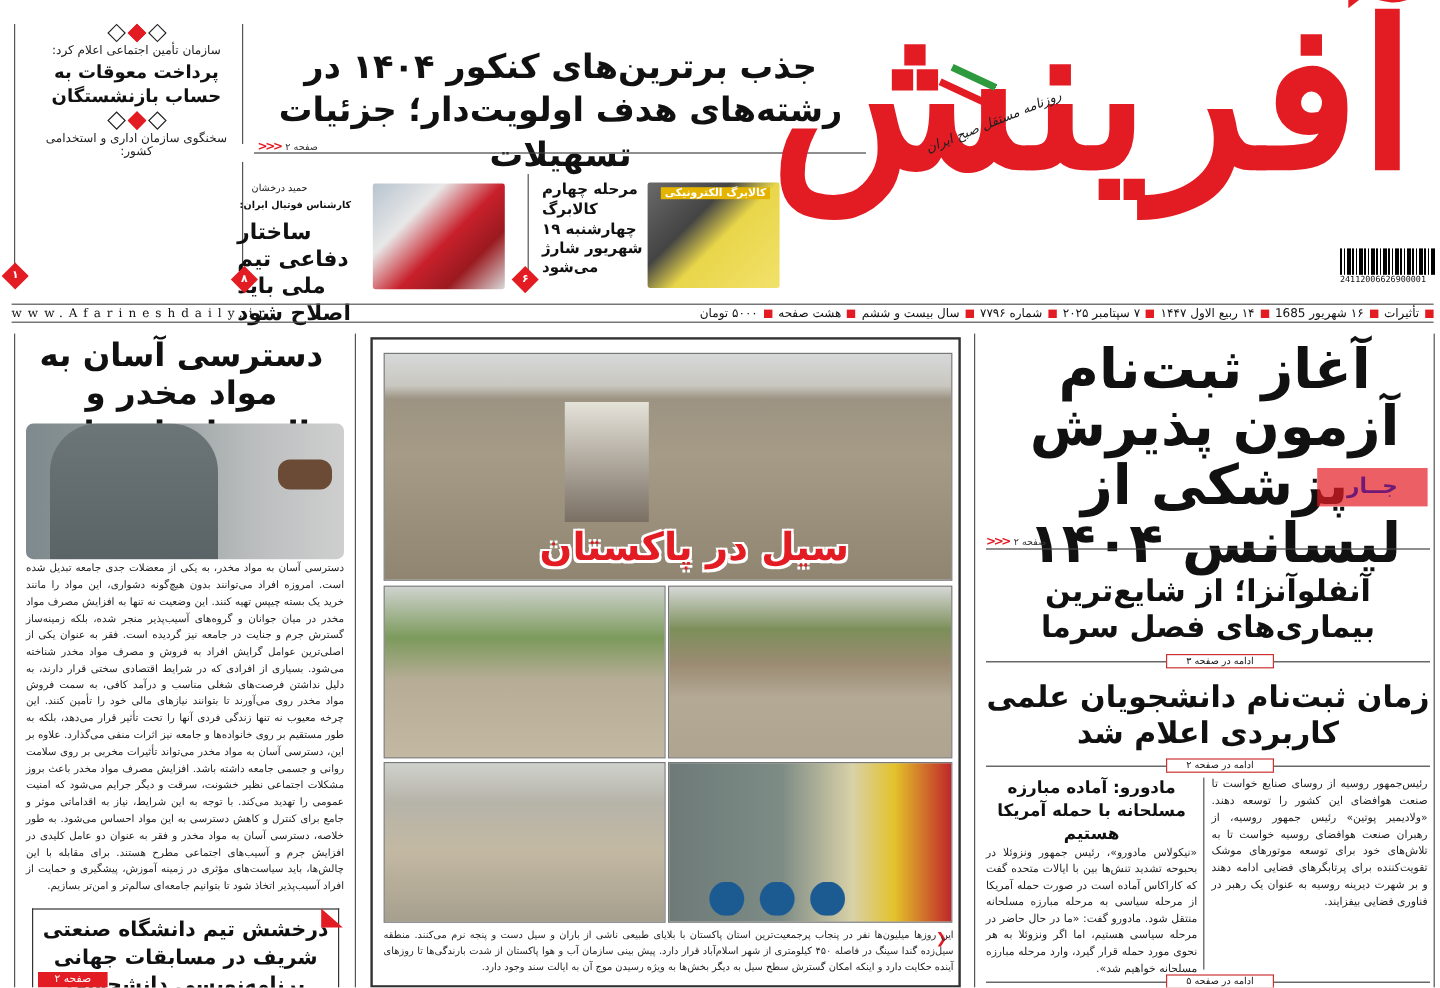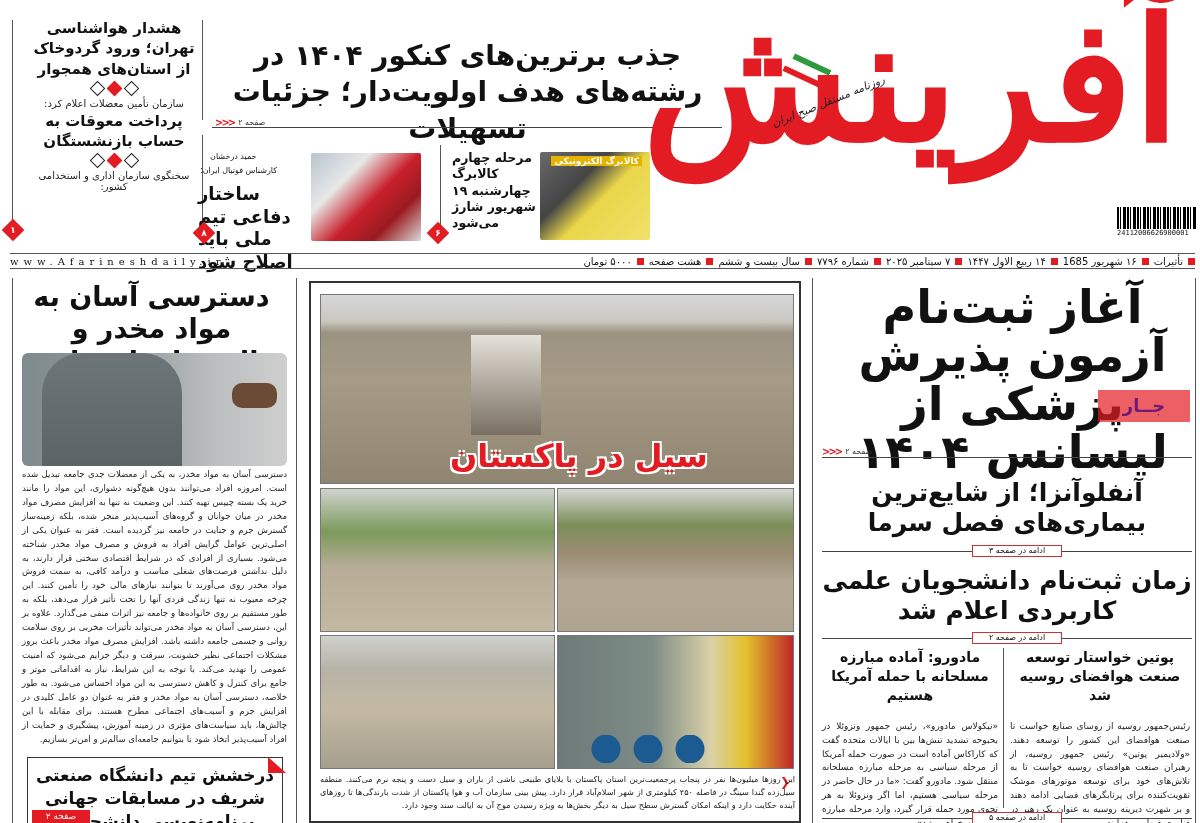--- a/index.html
+++ b/index.html
@@ -38,21 +38,21 @@
   .teaser-img{position:absolute;border-radius:2px;overflow:hidden}
   .teaser-text{position:absolute;text-align:left;font-weight:bold;line-height:1.25}
   
   .big-hl{position:absolute;left:835px;top:283px;width:355px;font-size:46px;font-weight:bold;line-height:1.05;text-align:center}
   .archive-tag{position:absolute;left:1098px;top:390px;width:92px;height:32px;background:rgba(227,27,35,0.7);color:#701a75;font-size:18px;font-weight:bold;text-align:center;line-height:32px}
   .sub-hl{position:absolute;left:822px;width:370px;text-align:center;font-weight:bold}
   .cont{position:absolute;left:822px;width:370px;height:12px}
   .cont .line{position:absolute;top:6px;left:0;right:0;height:1px;background:#444}
   .cont .box{position:absolute;left:150px;width:90px;top:0;height:12px;background:#fff;border:1px solid #c33;font-size:8px;text-align:center;line-height:10px}
   .article{position:absolute;text-align:justify;font-size:9px;line-height:1.55;color:#222}
-  .article h3{font-size:14px;text-align:center;margin-bottom:15px;line-height:1.35;color:#111}
+  .article h3{font-size:14px;text-align:center;margin-bottom:0;line-height:1.35;color:#111}
   
   .photo-frame{position:absolute;left:309px;top:281px;width:492px;height:542px;border:2px solid #333;background:#fff}
   .ph{position:absolute;border:1px solid #777}
   .flood-title{position:absolute;left:450px;top:437px;font-size:32px;font-weight:bold;color:#e31b23;text-shadow:2px 2px 0 #fff,-2px -2px 0 #fff,2px -2px 0 #fff,-2px 2px 0 #fff}
   .caption{position:absolute;left:320px;top:773px;width:475px;font-size:8.2px;line-height:1.6;text-align:justify;color:#222}
   
   .left-hl{position:absolute;left:14px;top:281px;width:275px;font-size:27px;font-weight:bold;text-align:center;line-height:1.2}
   .drug-img{position:absolute;left:22px;top:353px;width:265px;height:113px;border-radius:6px;overflow:hidden;background:linear-gradient(90deg,#7e8a8d 0%,#939b9c 40%,#b9bcbd 70%,#cfcfcf 100%)}
   .left-body{position:absolute;left:22px;top:468px;width:265px;font-size:8.6px;line-height:1.62;text-align:justify;color:#222}
   .boxed-teaser{position:absolute;left:27px;top:757px;width:256px;height:66px;border:1px solid #333;border-bottom:none}
@@ -60,27 +60,26 @@
   .pg-red{position:absolute;left:32px;top:810px;width:58px;height:13px;background:#e31b23;color:#fff;font-size:9px;text-align:center;line-height:13px}
 </style>
 </head>
 <body>
 
 <div class="vline" style="left:12px;top:20px;height:215px"></div>
 <div class="vline" style="left:202px;top:20px;height:100px"></div>
 <div class="vline" style="left:202px;top:135px;height:100px"></div>
 
 <div class="brief">
-  <div class="title">هشدار هواشناسی تهران؛ ورود گردوخاک از استان‌های همجوار</div>
   <div class="diamonds">
       <span class="dia"></span>
       <span class="dia fill"></span>
       <span class="dia"></span>
     </div>
-  <div class="kicker">سازمان تأمین معضلات اعلام کرد:</div>
+  <div class="kicker">سازمان تأمین اجتماعی اعلام کرد:</div>
   <div class="title">پرداخت معوقات به حساب بازنشستگان</div>
   <div class="diamonds">
       <span class="dia"></span>
       <span class="dia fill"></span>
       <span class="dia"></span>
     </div>
   <div class="kicker">سخنگوی سازمان اداری و استخدامی کشور:</div>
 </div>
 <div class="pgbadge" style="left:5px;top:222px">
     <span>۱</span>
@@ -90,21 +89,21 @@
 <div class="abs pgref" style="left:215px;top:117px">
   <span>صفحه ۲</span>
   <span class="chev">&lt;&lt;&lt;</span>
 </div>
 <div class="hline" style="left:212px;top:127px;width:510px"></div>
 
 <div class="vline" style="left:440px;top:145px;height:90px"></div>
 
 <div class="teaser-img" style="left:311px;top:153px;width:110px;height:88px;background:linear-gradient(135deg,#b7c4cf 0%,#e8e8e8 30%,#c8202b 55%,#9a1a1f 75%,#d9d9d9 100%)"></div>
 <div class="teaser-text" style="left:210px;top:152px;width:96px;font-size:8px;font-weight:normal">حمید درخشان</div>
-<div class="teaser-text" style="left:200px;top:166px;width:106px;font-size:8px;font-weight:normal">کارشناس فوتبال ایران:</div>
+<div class="teaser-text" style="left:200px;top:166px;width:106px;font-size:8px;font-weight:bold">کارشناس فوتبال ایران:</div>
 <div class="teaser-text" style="left:198px;top:183px;width:96px;font-size:18px">ساختار دفاعی تیم ملی باید اصلاح شود</div>
 <div class="pgbadge" style="left:196px;top:225px">
     <span>۸</span>
   </div>
 
 <div class="teaser-img" style="left:540px;top:152px;width:110px;height:88px;background:linear-gradient(135deg,#6a6a6a 0%,#444 35%,#e9d64a 55%,#f1e16a 100%)">
   <div style="position:absolute;right:8px;top:4px;font-size:9px;font-weight:bold;color:#fff;background:#e4b400;padding:0 3px">کالابرگ الکترونیکی</div>
 </div>
 <div class="teaser-text" style="left:452px;top:150px;width:85px;font-size:12.5px;line-height:1.3">مرحله چهارم کالابرگ چهارشنبه ۱۹ شهریور شارژ می‌شود</div>
 <div class="pgbadge" style="left:430px;top:225px">
@@ -159,21 +158,20 @@
     <div class="box">ادامه در صفحه ۳</div>
   </div>
 <div class="sub-hl" style="top:566px;font-size:25px;line-height:1.2">زمان ثبت‌نام دانشجویان علمی کاربردی اعلام شد</div>
 <div class="cont" style="top:632px">
     <div class="line"></div>
     <div class="box">ادامه در صفحه ۲</div>
   </div>
 
 <div class="vline" style="left:1003px;top:648px;height:160px"></div>
 <div class="article" style="left:1010px;top:648px;width:180px">
-  <h3>پوتین خواستار توسعه صنعت هوافضای روسیه شد</h3>
   <p>رئیس‌جمهور روسیه از روسای صنایع خواست تا صنعت هوافضای این کشور را توسعه دهند. «ولادیمیر پوتین» رئیس جمهور روسیه، از رهبران صنعت هوافضای روسیه خواست تا به تلاش‌های خود برای توسعه موتورهای موشک تقویت‌کننده برای پرتابگرهای فضایی ادامه دهند و بر شهرت دیرینه روسیه به عنوان یک رهبر در فناوری فضایی بیفزایند.</p>
 </div>
 <div class="article" style="left:822px;top:648px;width:176px">
   <h3>مادورو: آماده مبارزه مسلحانه با حمله آمریکا هستیم</h3>
   <p>«نیکولاس مادورو»، رئیس جمهور ونزوئلا در بحبوحه تشدید تنش‌ها بین با ایالات متحده گفت که کاراکاس آماده است در صورت حمله آمریکا از مرحله سیاسی به مرحله مبارزه مسلحانه منتقل شود. مادورو گفت: «ما در حال حاضر در مرحله سیاسی هستیم، اما اگر ونزوئلا به هر نحوی مورد حمله قرار گیرد، وارد مرحله مبارزه مسلحانه خواهیم شد».</p>
 </div>
 <div class="cont" style="top:812px">
     <div class="line"></div>
     <div class="box">ادامه در صفحه ۵</div>
   </div>

